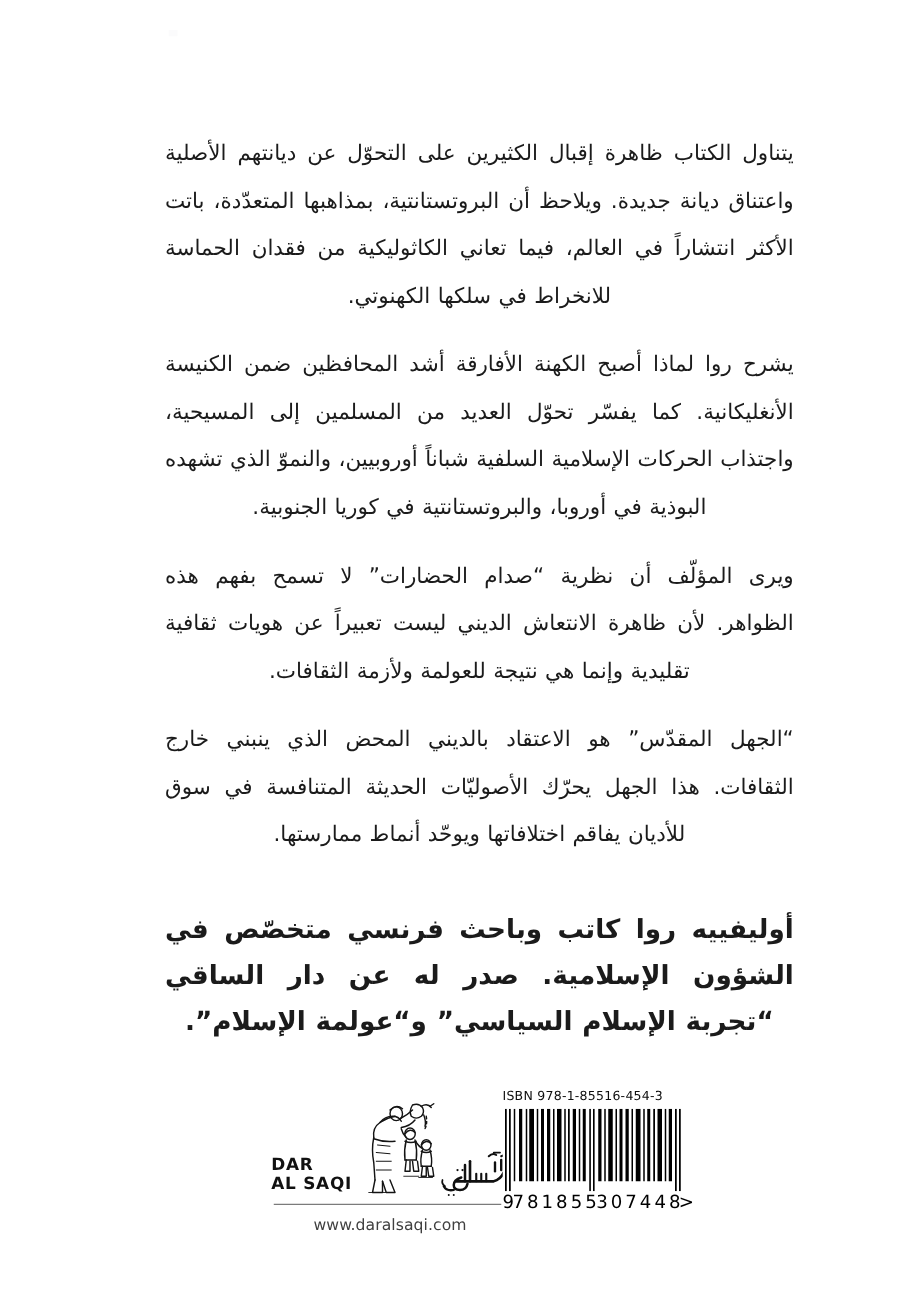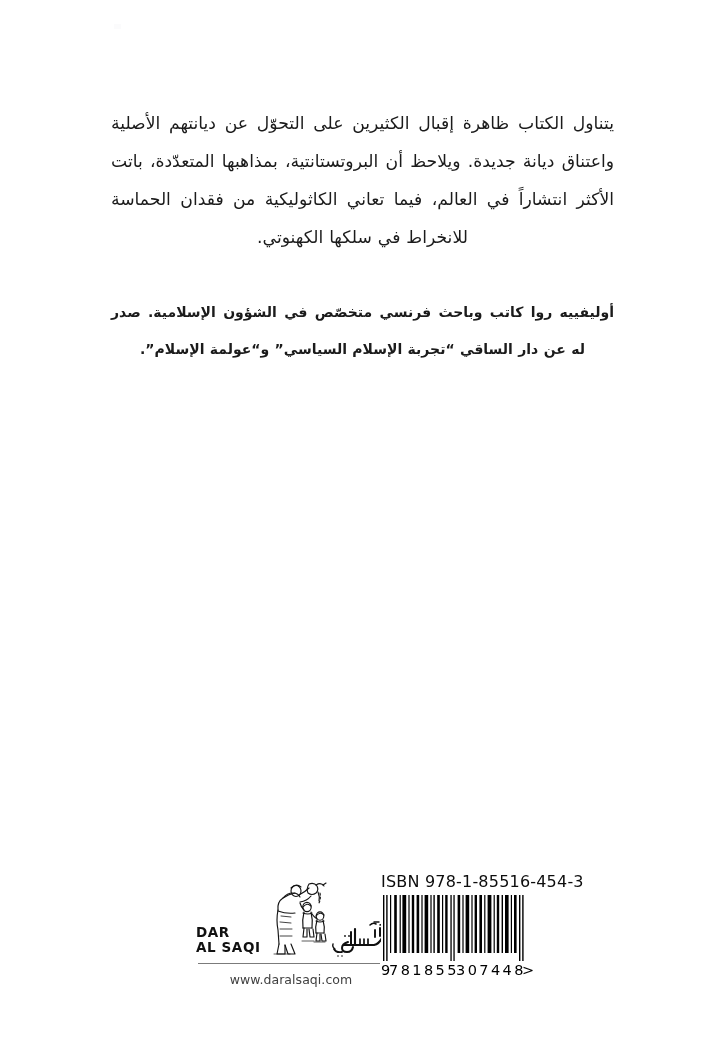--- a/index.html
+++ b/index.html
@@ -14,20 +14,21 @@
     position: relative;
     overflow: hidden;
     font-family: "DejaVu Sans", "Liberation Sans", sans-serif;
     color: #1a1a1a;
   }
 
   .page {
     position: absolute;
     inset: 0;
     background: #ffffff;
+    margin-left: 21px;
   }
 
   
   .blurb {
     position: absolute;
     left: 111px;
     top: 104px;
     width: 503px;
     direction: rtl;
     text-align: justify;
@@ -44,21 +45,21 @@
     margin: 0 0 17px 0;
     text-align: justify;
     text-align-last: center;
     -webkit-font-smoothing: antialiased;
   }
   .para:last-child { margin-bottom: 0; }
 
   .para.p-author {
     font-weight: bold;
     margin-top: 38px;
-    font-size: 14px;
+    font-size: 21px;
     line-height: 37px;
   }
 
   
   .footer {
     position: absolute;
     left: 0;
     right: 0;
     top: 866px;
     height: 140px;
@@ -143,26 +144,25 @@
   .barcode-block {
     position: absolute;
     left: 381px;
     top: 6px;
     width: 160px;
     direction: ltr;
   }
 
   .isbn-text {
     font-family: "DejaVu Sans", "Liberation Sans", sans-serif;
-    font-size: 16px;
+    font-size: 10px;
     letter-spacing: 0.2px;
     color: #0d0d0d;
     margin-bottom: 4px;
     white-space: nowrap;
-    text-align: center;
   }
 
   .barcode-bars {
     width: 152px;
     height: 66px;
     display: block;
   }
 
   .barcode-digits {
     position: relative;
@@ -196,20 +196,23 @@
 </style>
 </head>
 <body>
 
 <div class="page">
 
   <div class="artifact"></div>
 
   <div class="blurb">
     <p class="para">يتناول الكتاب ظاهرة إقبال الكثيرين على التحوّل عن ديانتهم الأصلية واعتناق ديانة جديدة. ويلاحظ أن البروتستانتية، بمذاهبها المتعدّدة، باتت الأكثر انتشاراً في العالم، فيما تعاني الكاثوليكية من فقدان الحماسة للانخراط في سلكها الكهنوتي.</p>
+    <p class="para">يشرح روا لماذا أصبح الكهنة الأفارقة أشد المحافظين ضمن الكنيسة الأنغليكانية. كما يفسّر تحوّل العديد من المسلمين إلى المسيحية، واجتذاب الحركات الإسلامية السلفية شباناً أوروبيين، والنموّ الذي تشهده البوذية في أوروبا، والبروتستانتية في كوريا الجنوبية.</p>
+    <p class="para">ويرى المؤلّف أن نظرية “صدام الحضارات” لا تسمح بفهم هذه الظواهر. لأن ظاهرة الانتعاش الديني ليست تعبيراً عن هويات ثقافية تقليدية وإنما هي نتيجة للعولمة ولأزمة الثقافات.</p>
+    <p class="para">“الجهل المقدّس” هو الاعتقاد بالديني المحض الذي ينبني خارج الثقافات. هذا الجهل يحرّك الأصوليّات الحديثة المتنافسة في سوق للأديان يفاقم اختلافاتها ويوحّد أنماط ممارستها.</p>
     <p class="para p-author">أوليفييه روا كاتب وباحث فرنسي متخصّص في الشؤون الإسلامية. صدر له عن دار الساقي “تجربة الإسلام السياسي” و“عولمة الإسلام”.</p>
   </div>
 
   <div class="footer">
 
     <div class="logo-block">
 
       <div class="logo-row">
 
         <div class="logo-wordmark">

